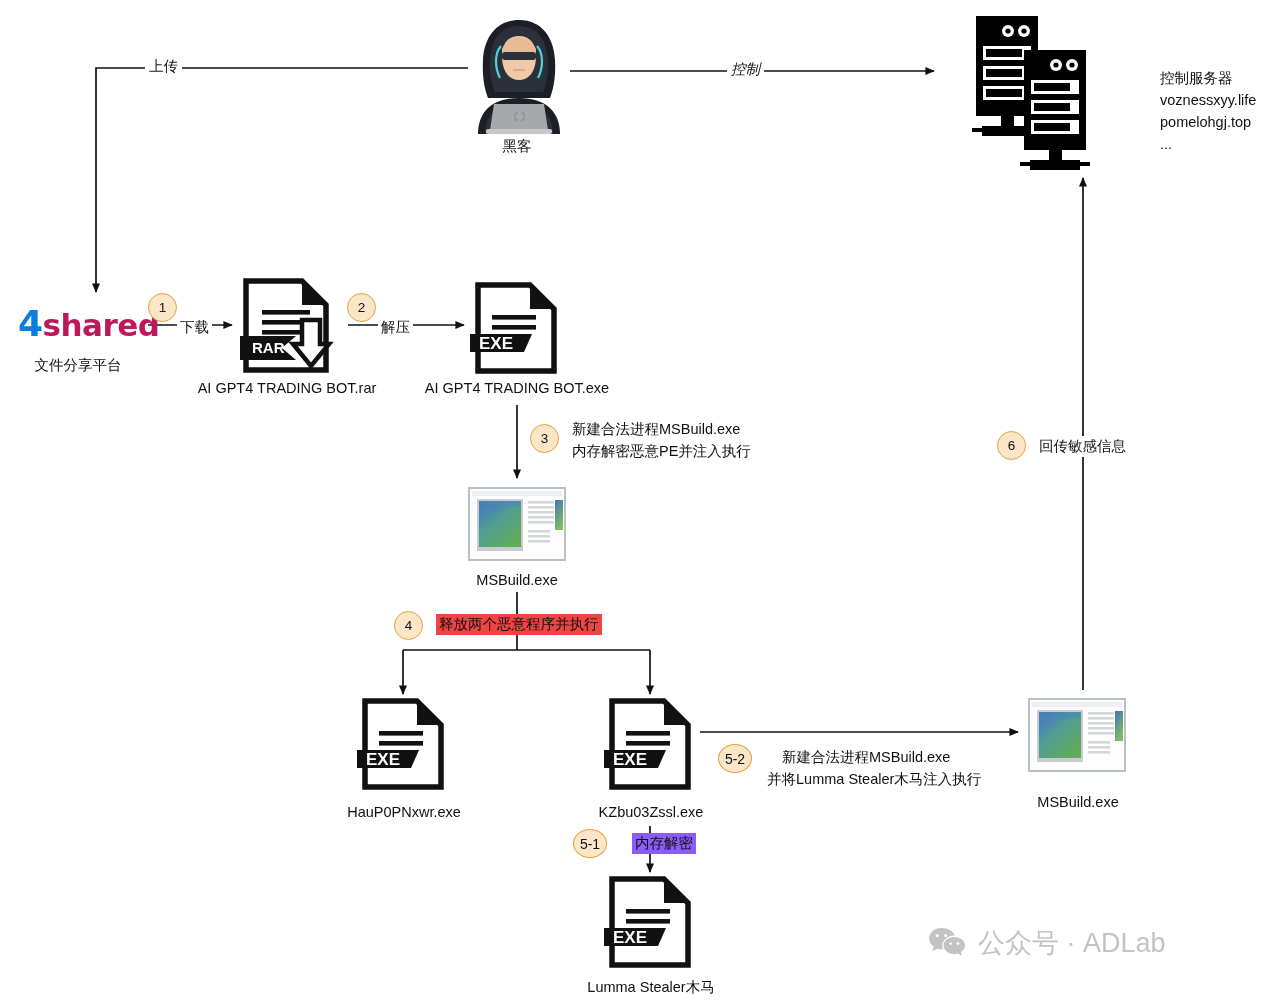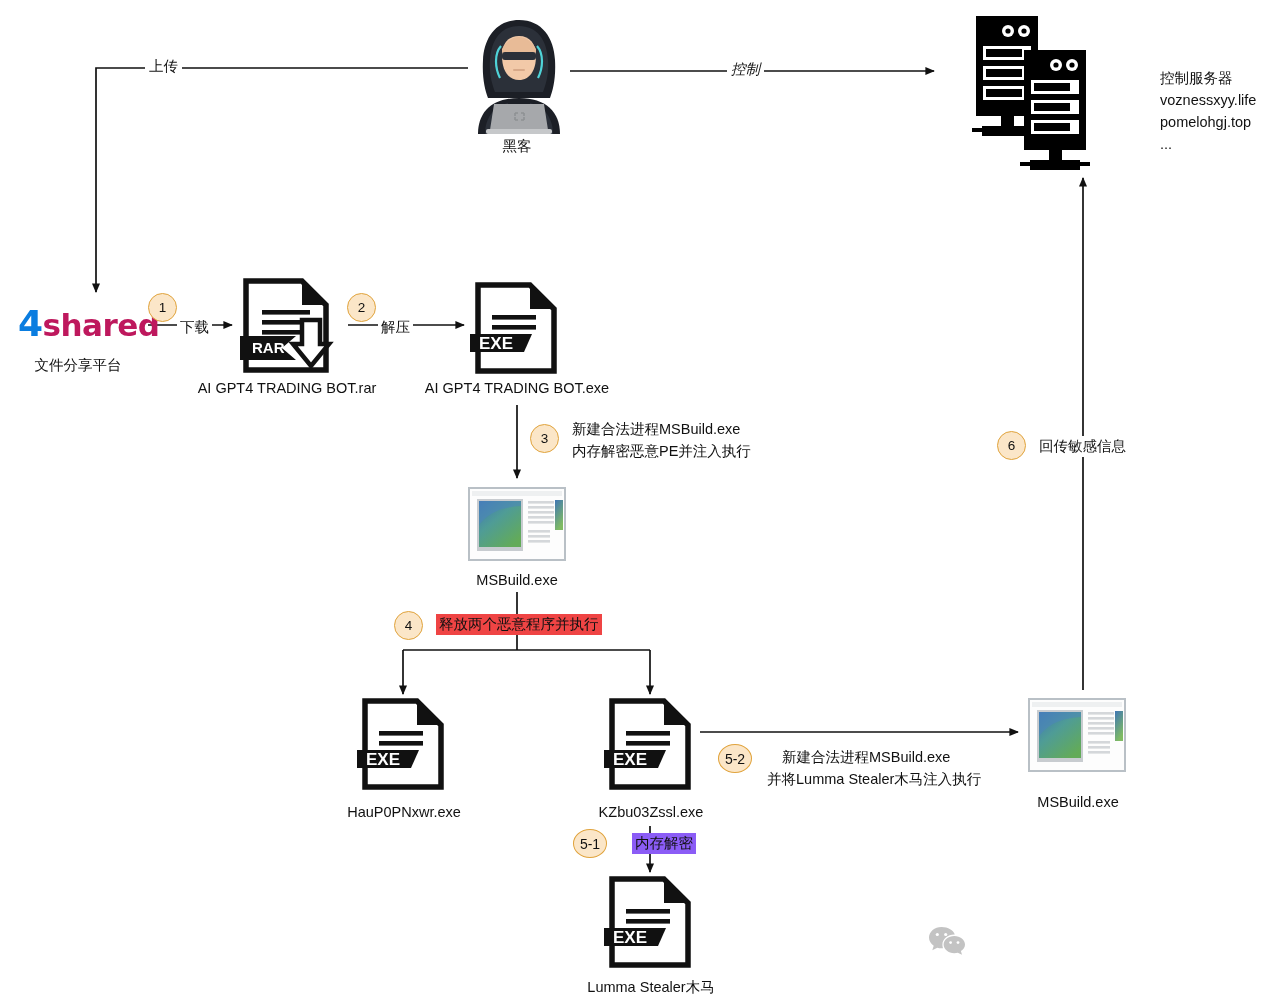--- a/index.html
+++ b/index.html
@@ -317,15 +317,16 @@
 
   <div class="watermark" style="left:928px;top:925px;">
     <svg width="38" height="34" viewBox="0 0 38 34">
       <path d="M13.5,2 C6.6,2 1,6.7 1,12.5 C1,15.8 2.8,18.8 5.7,20.7 L4.3,25.2 L9.3,22.7 C10.6,23.1 12,23.3 13.5,23.3 C14,23.3 14.5,23.2 15,23.2 C14.6,22.1 14.4,21 14.4,19.8 C14.4,14.1 19.8,9.6 26.2,9.6 C26.4,9.6 26.6,9.6 26.8,9.6 C25.5,5.2 20.1,2 13.5,2 Z" fill="#c3c3c3"></path>
       <circle cx="9.3" cy="9.5" r="1.6" fill="#fff"></circle>
       <circle cx="17.7" cy="9.5" r="1.6" fill="#fff"></circle>
       <path d="M37,19.6 C37,14.8 32.2,11 26.3,11 C20.4,11 15.6,14.8 15.6,19.6 C15.6,24.4 20.4,28.2 26.3,28.2 C27.5,28.2 28.7,28 29.8,27.7 L34,29.8 L32.9,26.1 C35.4,24.5 37,22.2 37,19.6 Z" fill="#c3c3c3"></path>
       <circle cx="22.6" cy="17.6" r="1.4" fill="#fff"></circle>
       <circle cx="30" cy="17.6" r="1.4" fill="#fff"></circle>
     </svg>
+    <span>公众号 · ADLab</span>
   </div>
 
 </div>
 
 </body></html>

